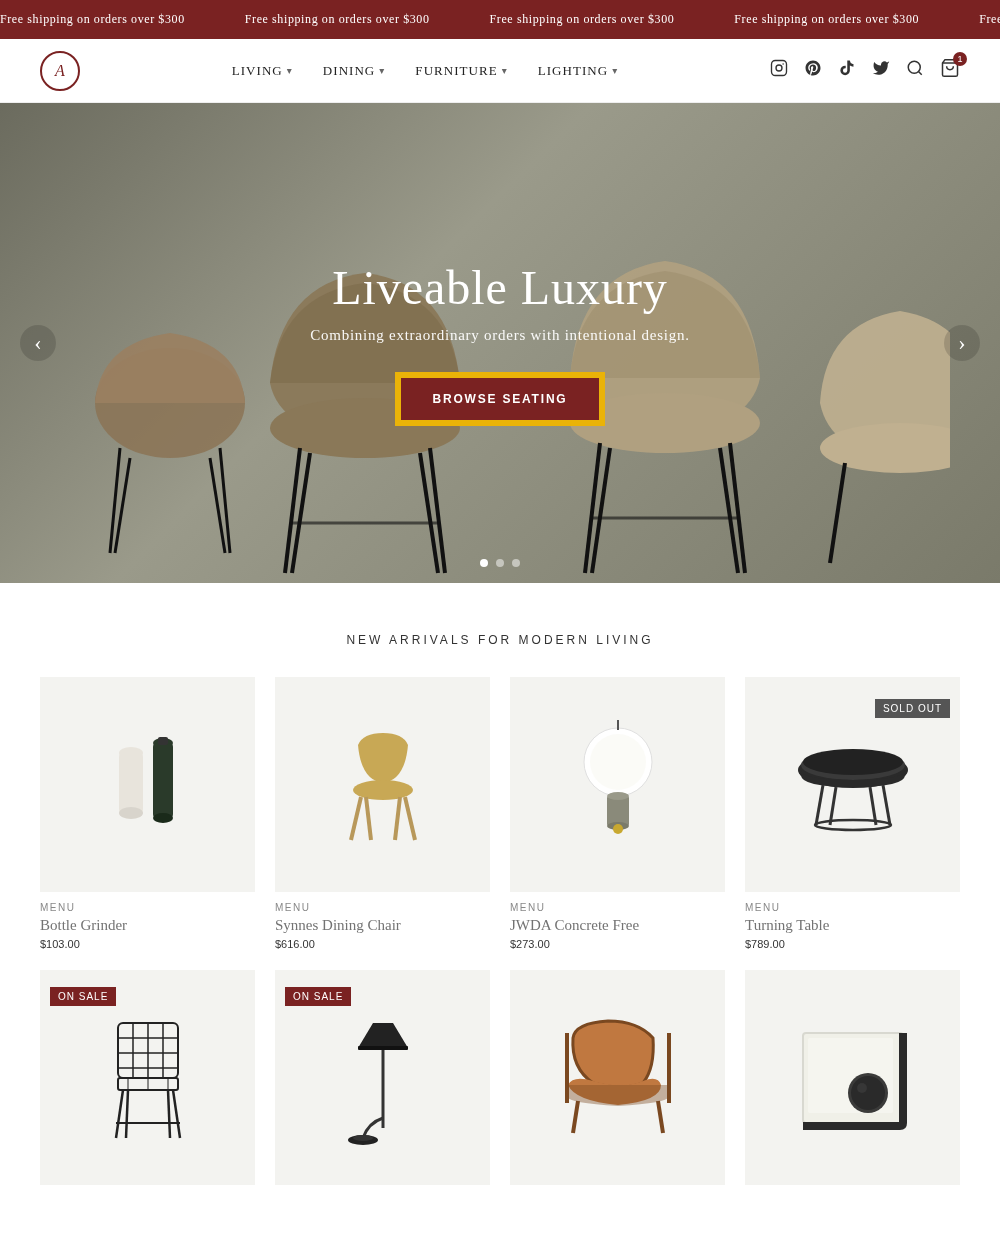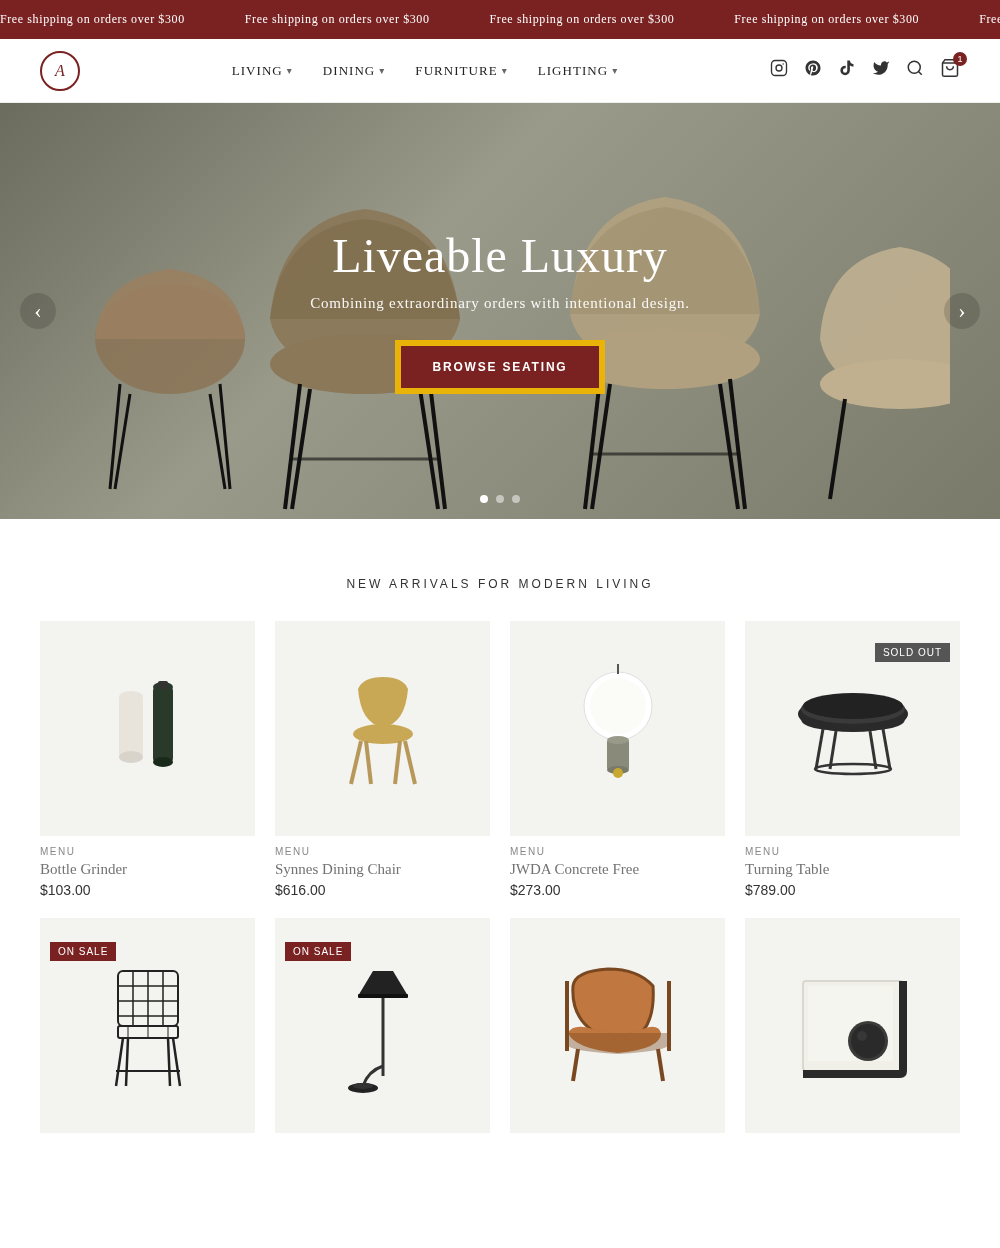--- a/index.html
+++ b/index.html
@@ -92,24 +92,24 @@
       display: flex;
       align-items: center;
       justify-content: center;
       font-family: sans-serif;
     }
 
     
     .hero {
       position: relative;
       width: 100%;
-      height: 416px;
+      height: 480px;
       overflow: hidden;
       background: #4d7c0f;
-      margin: 0 0 8px 0;
+      margin: 0 0 0 0;
     }
     .hero-bg {
       width: 100%;
       height: 100%;
       background: linear-gradient(135deg, #6b6b5e 0%, #9a9a8a 40%, #7a7a6a 100%);
       display: flex;
       align-items: center;
       justify-content: center;
     }
     
@@ -229,21 +229,21 @@
       background: #555;
       color: #fff;
       font-size: 10px;
       letter-spacing: 0.1em;
       padding: 4px 8px;
       font-family: sans-serif;
       margin-top: 12px;
     }
     .on-sale-badge {
       position: absolute;
-      top: 24px;
+      top: 17px;
       left: 10px;
       background: #7a2222;
       color: #fff;
       font-size: 10px;
       letter-spacing: 0.1em;
       padding: 4px 8px;
       font-family: sans-serif;
     }
     .product-brand {
       font-size: 10px;
@@ -254,21 +254,21 @@
       font-weight: 400;
     }
     .product-name {
       font-size: 15px;
       color: #737373;
       margin-top: 4px;
       font-family: Georgia, serif;
       font-weight: 400;
     }
     .product-price {
-      font-size: 14px;
+      font-size: 11px;
       color: #333;
       margin-top: 4px;
       font-family: sans-serif;
     }
   </style>
 </head>
 <body>
 
 <div class="announcement-bar">
   <div class="announcement-bar-inner">

